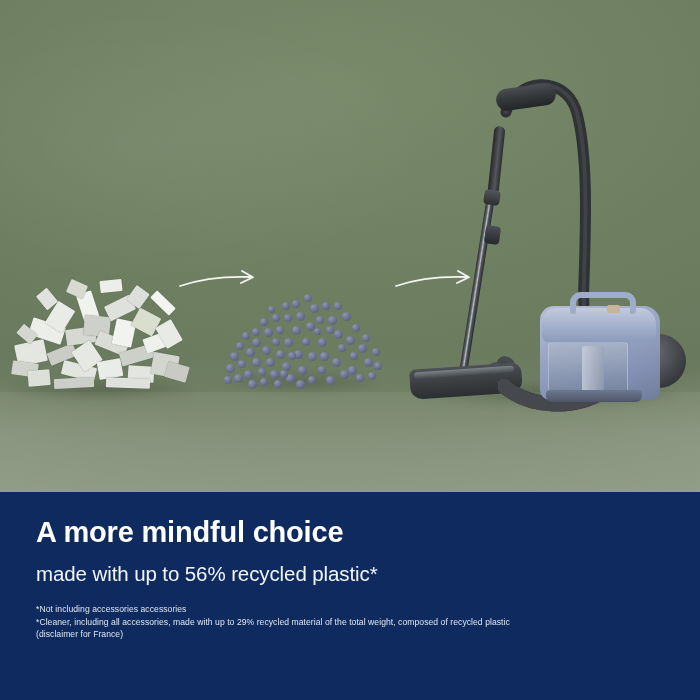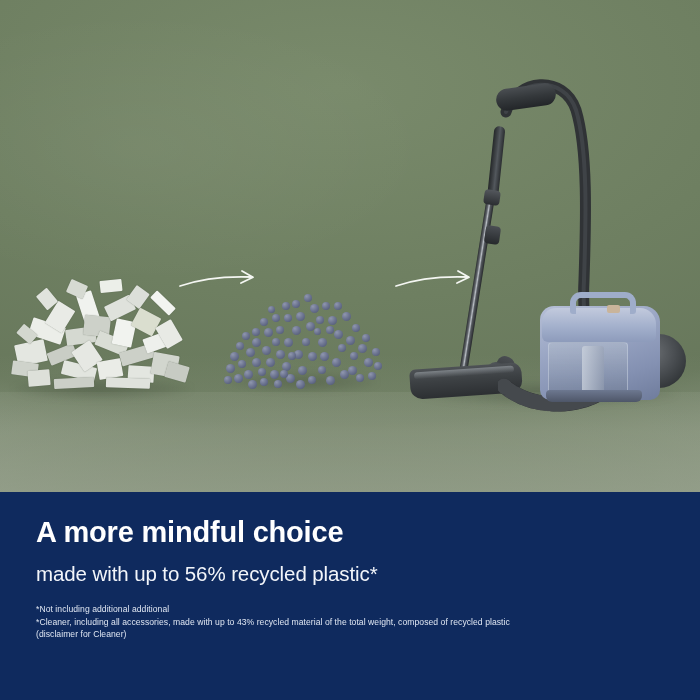--- a/index.html
+++ b/index.html
@@ -314,19 +314,19 @@
   </div>
 
   <div class="banner">
     <h1 class="headline">A more mindful choice</h1>
 
     <div class="subcopy">
       <span class="ln">made with up to 56% recycled plastic*</span>
     </div>
 
     <div class="disclaimers">
-      <span class="dl">*Not including additional additional</span>
-      <span class="dl">*Cleaner, including all accessories, made with up to 43% recycled material of the total weight, composed of recycled plastic</span>
-      <span class="dl"> (disclaimer for Cleaner)</span>
+      <span class="dl">*Not including accessories accessories</span>
+      <span class="dl">*Cleaner, including all accessories, made with up to 29% recycled material of the total weight, composed of recycled plastic</span>
+      <span class="dl"> (disclaimer for France)</span>
     </div>
   </div>
 
 </div>
 
 </body></html>

